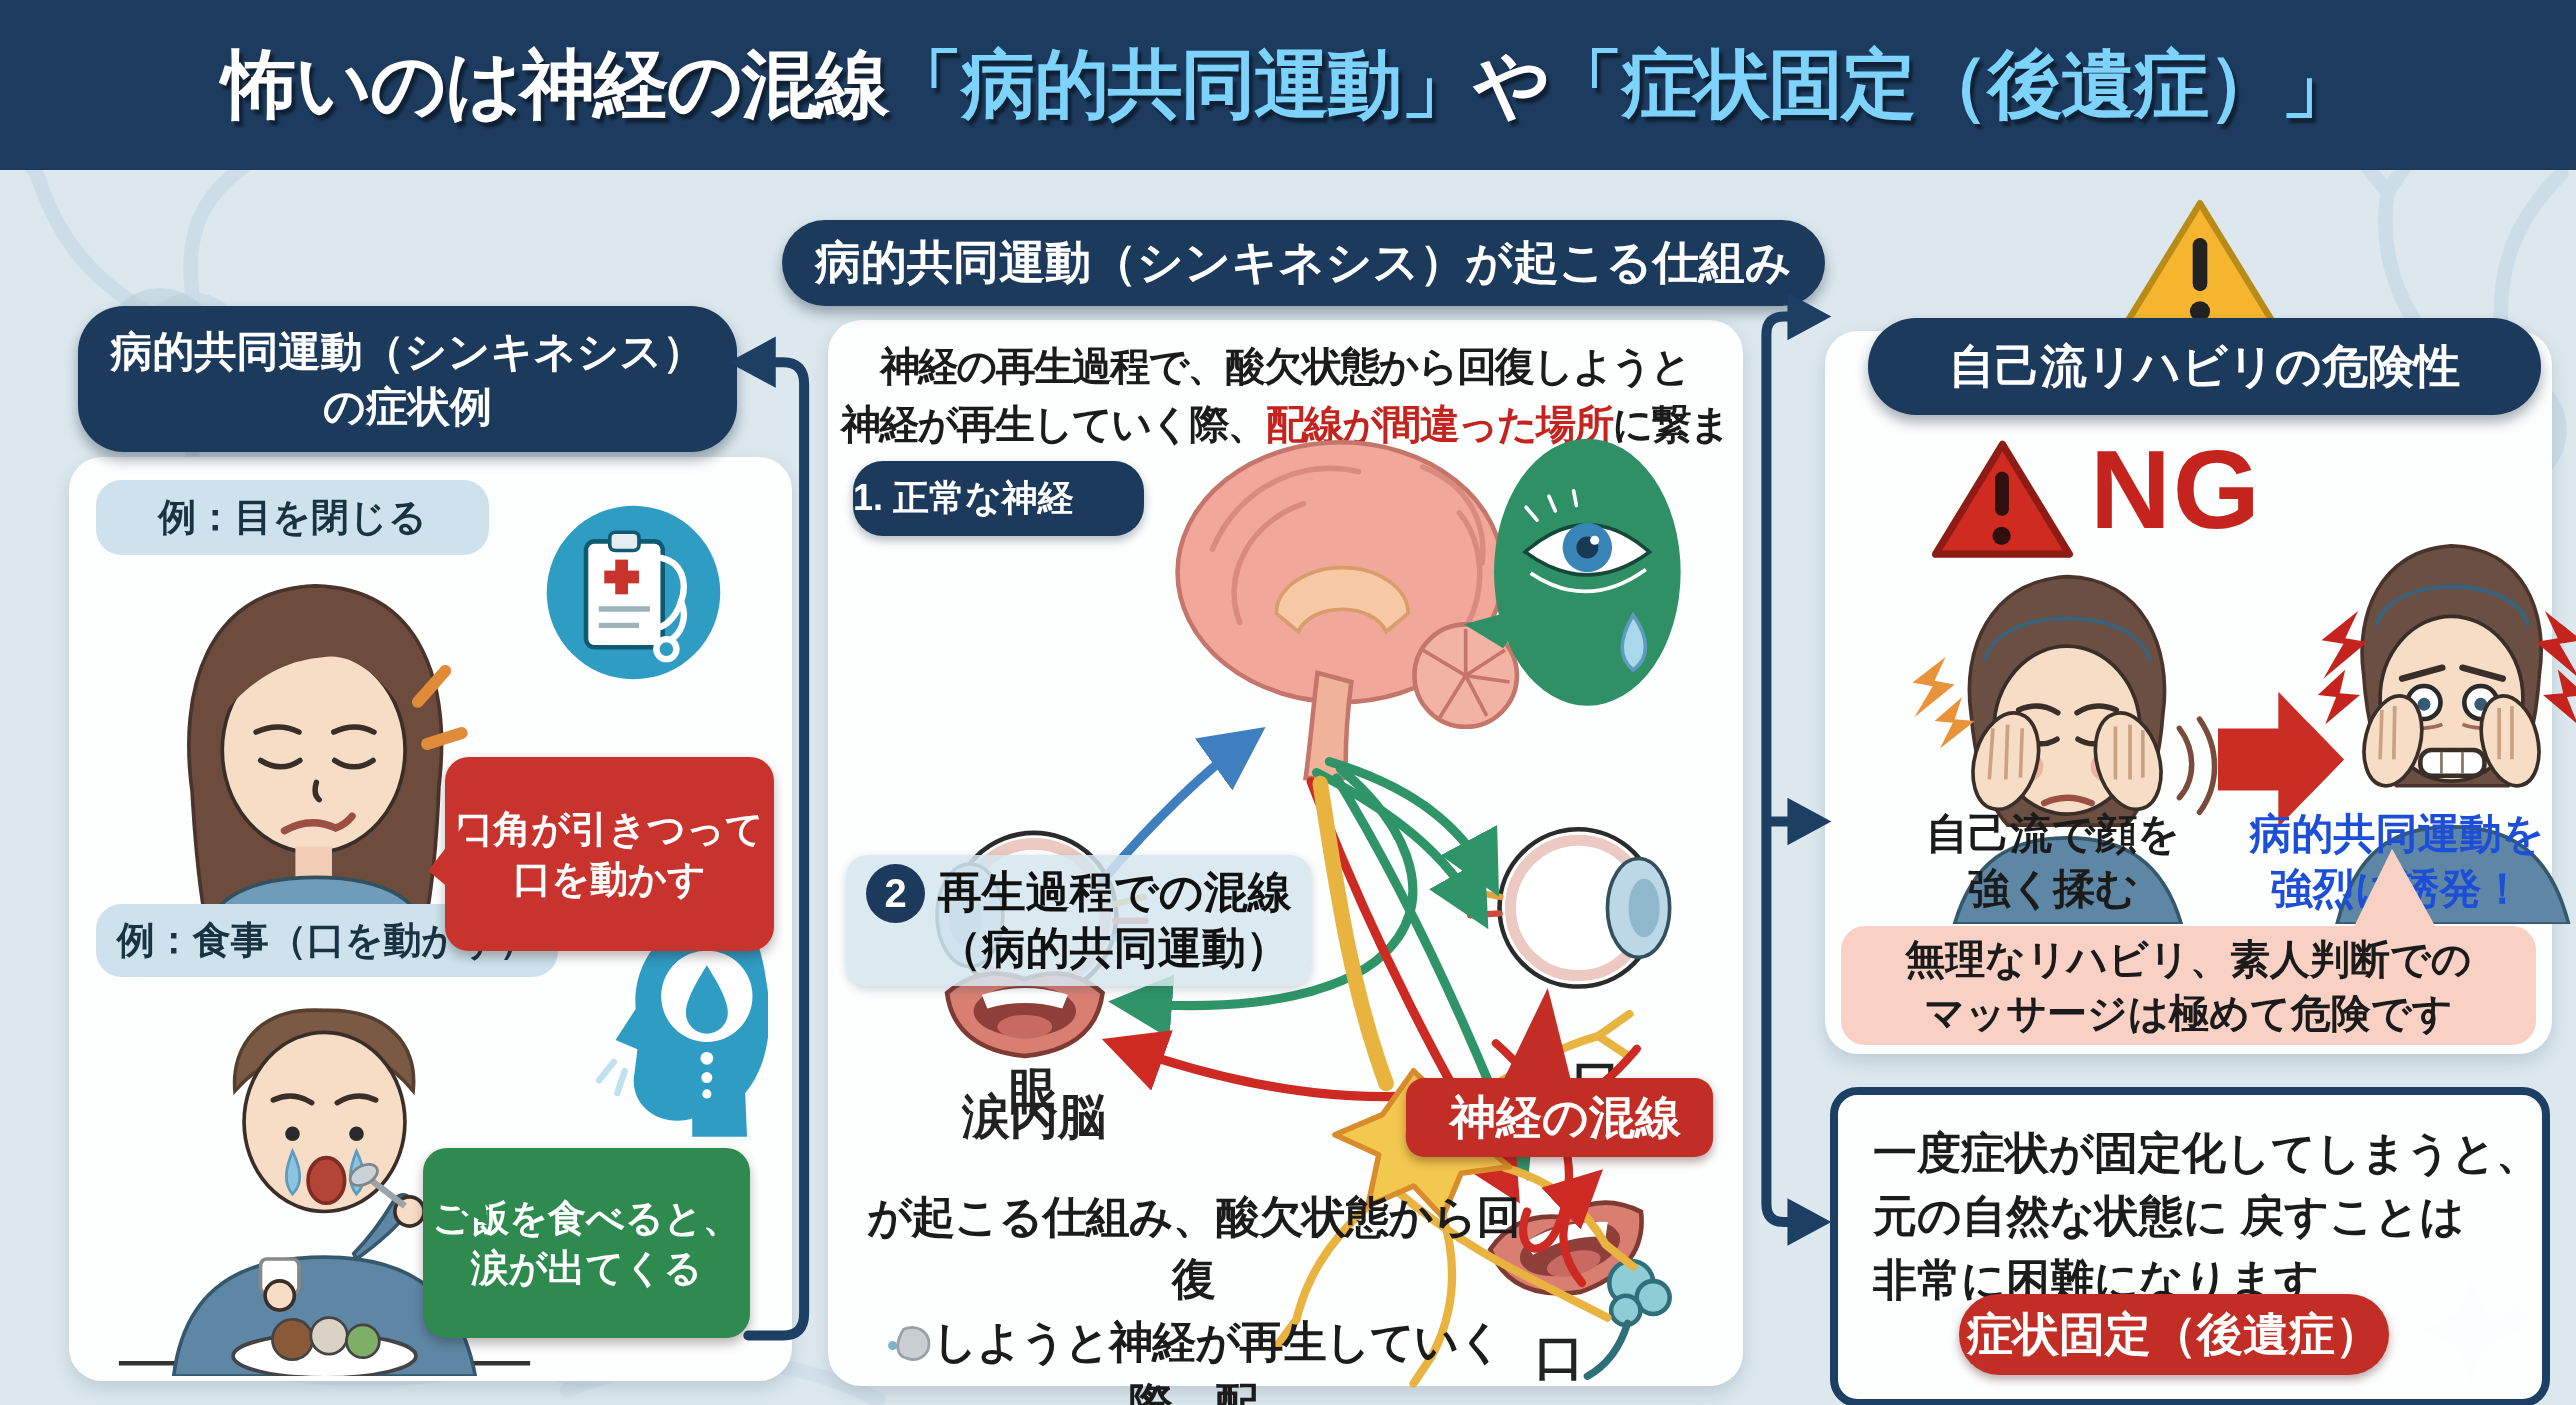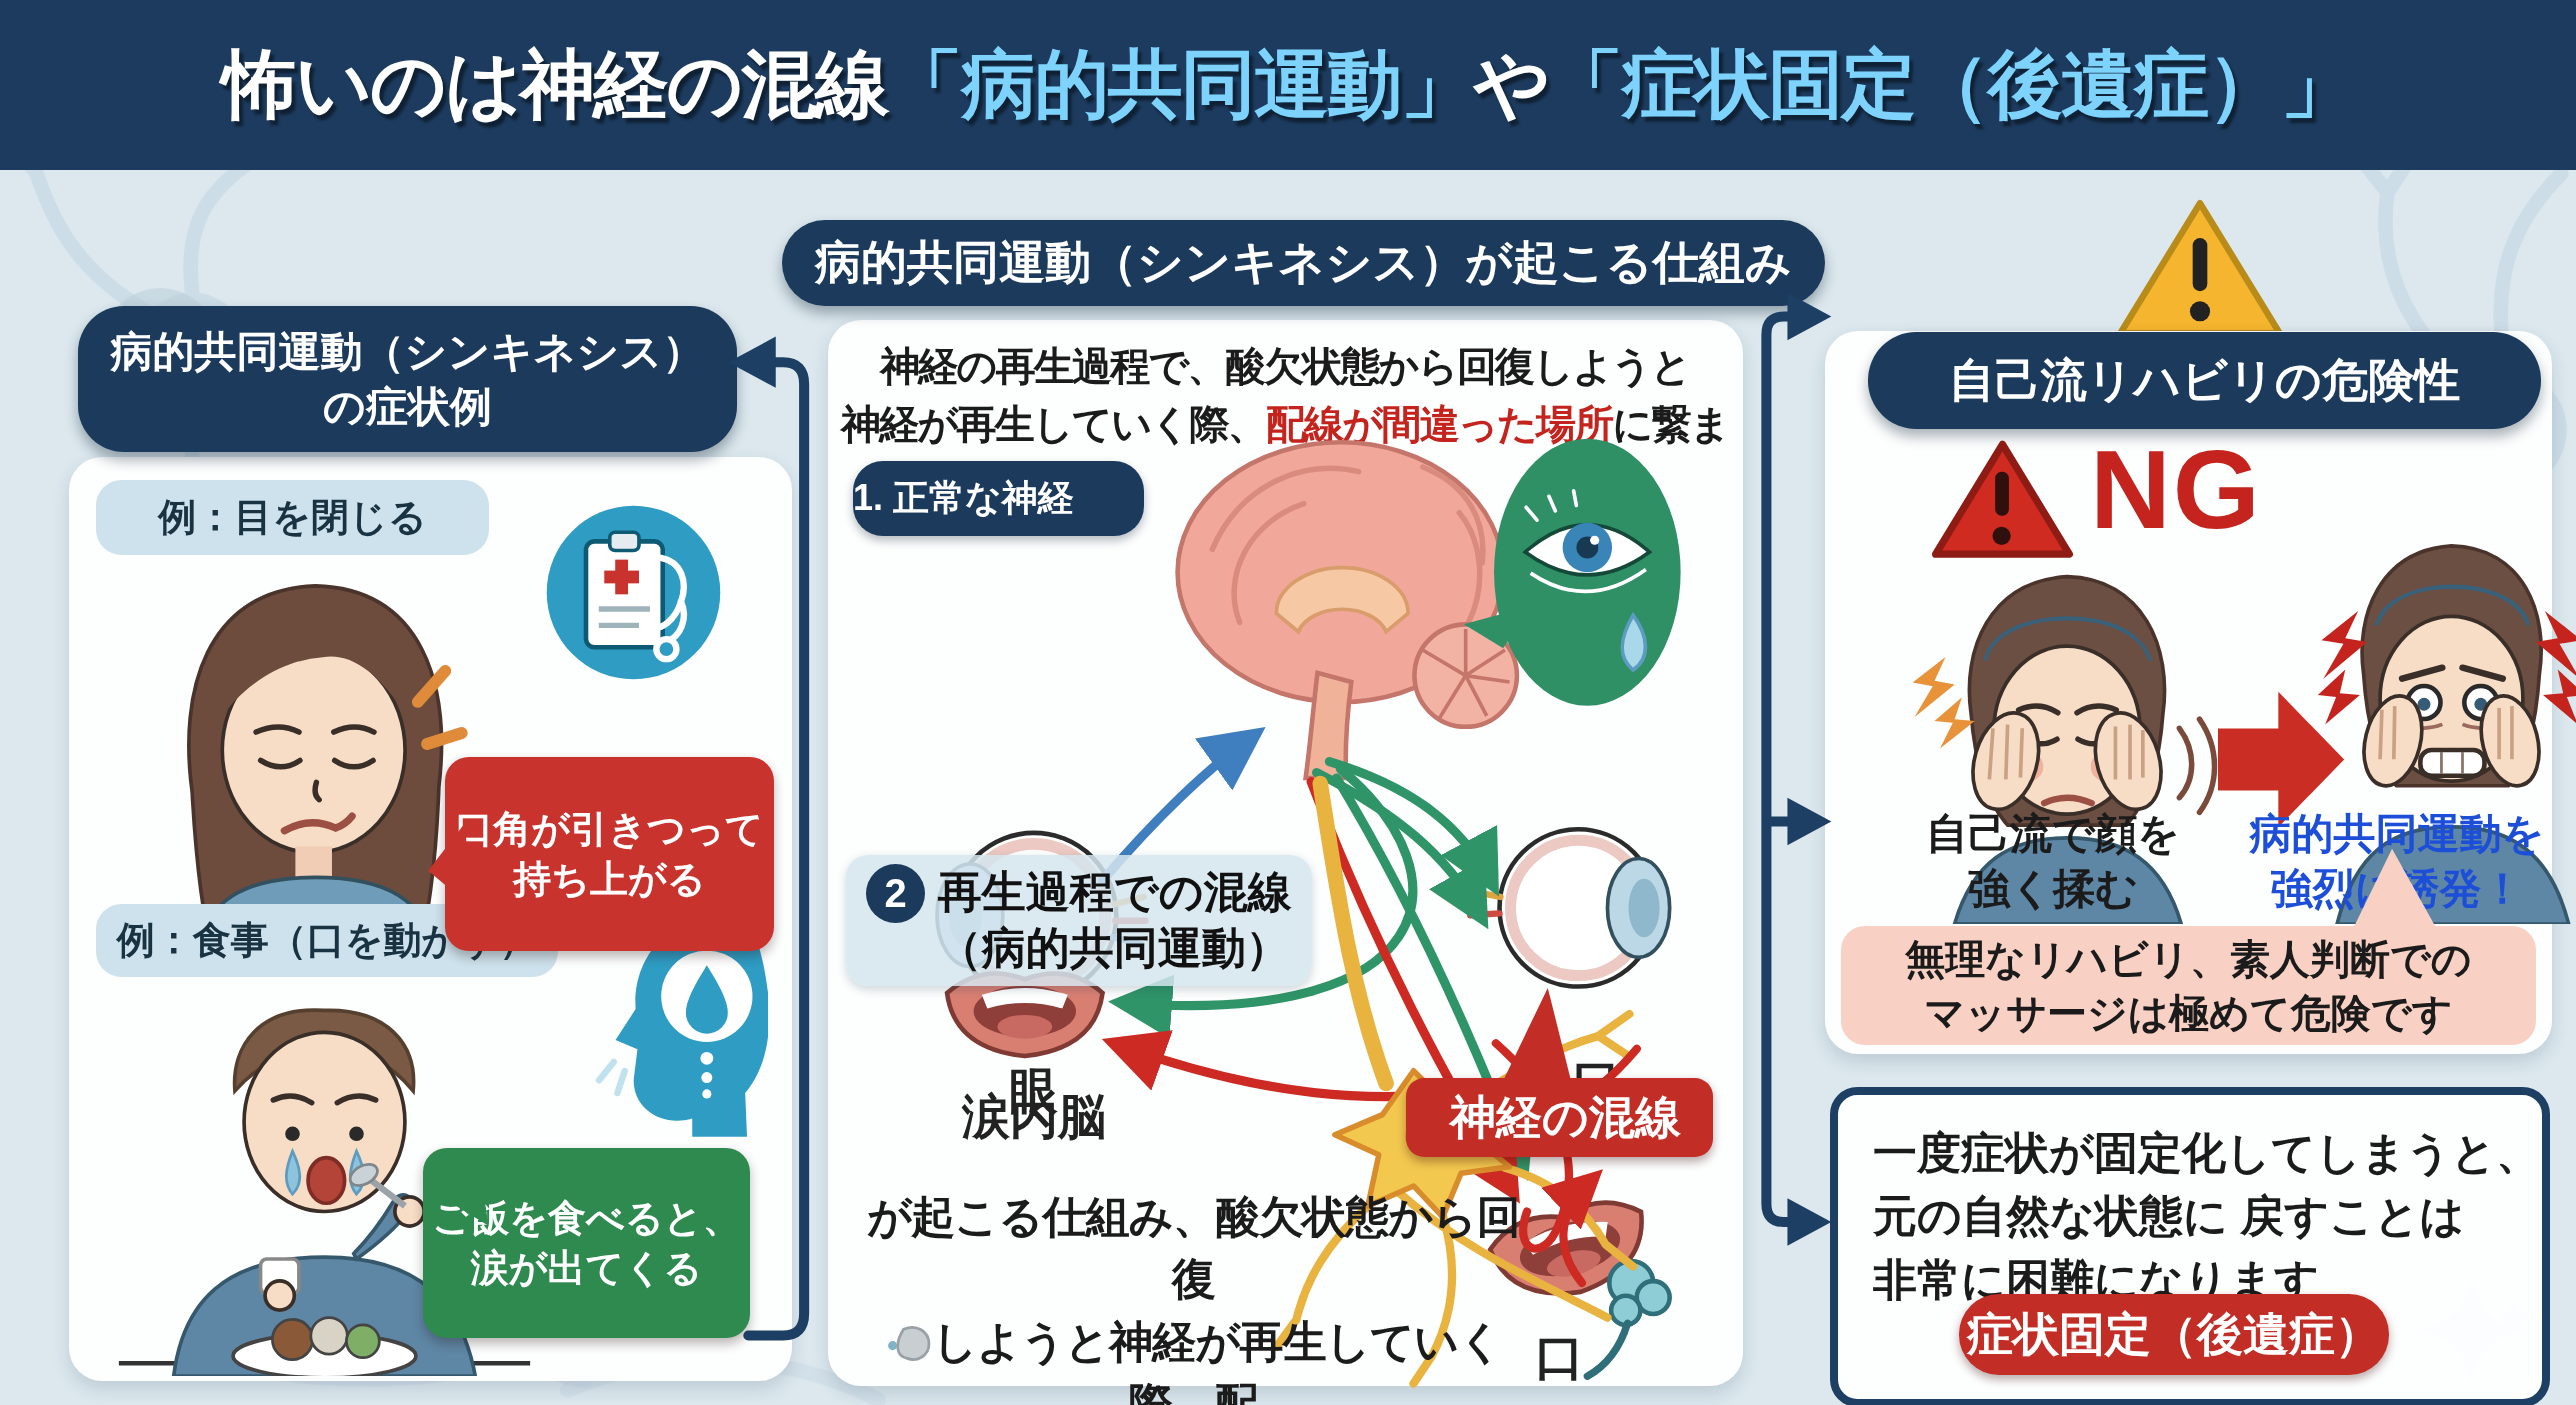--- a/index.html
+++ b/index.html
@@ -113,21 +113,21 @@
     <rect x="208" y="310" width="40" height="38" fill="#f0cdb4"></rect>
     <path d="M95 430 C 112 368, 152 344, 230 344 C 308 344, 350 368, 364 430 Z" fill="#6f9cb8" stroke="#33505e" stroke-width="4"></path>
     <g stroke="#e08b3a" stroke-width="13" stroke-linecap="round">
       <line x1="342" y1="152" x2="372" y2="118"></line>
       <line x1="352" y1="198" x2="390" y2="186"></line>
     </g>
   </svg>
 
   <div class="abs callout red-co" style="left:445px;top:757px;width:329px;height:194px;z-index:4;">
     <span>口角が引きつって</span>
-    <span>持ち上がる</span>
+    <span>口を動かす</span>
   </div>
 
   <div class="abs lb-pill" style="left:96px;top:904px;width:462px;height:73px;">
     <span>例：食事（口を動かす）</span>
   </div>
 
   <svg class="abs" style="left:590px;top:901px;" width="178" height="238" viewBox="0 0 195 260">
     <path d="M160 16 C 92 8, 46 58, 50 118 L 28 152 L 52 162 L 48 194 C 46 226, 78 248, 112 238 L 112 258 L 172 258 L 170 210 C 195 180, 199 140, 195 100 C 189 50, 178 22, 160 16 Z" fill="#2e9cc3"></path>
     <circle cx="128" cy="104" r="50" fill="#ffffff"></circle>
     <path d="M128 70 C 113 94, 105 110, 105 122 A 23 23 0 0 0 151 122 C 151 110, 143 94, 128 70 Z" fill="#2e9cc3"></path>
@@ -332,21 +332,21 @@
   </div>
 
   <svg class="abs" style="left:2113px;top:194px;" width="174" height="154" viewBox="0 0 190 168">
     <path d="M95 10 L 182 152 L 8 152 Z" fill="#f5b52e" stroke="#b98c1a" stroke-width="7" stroke-linejoin="round"></path>
     <rect x="87" y="48" width="16" height="58" rx="8" fill="#222222"></rect>
     <circle cx="95" cy="128" r="11" fill="#222222"></circle>
   </svg>
 
   <section class="abs card" style="left:1825px;top:331px;width:727px;height:723px;"></section>
 
-  <div class="abs navy-pill" style="left:1868px;top:318px;width:673px;height:97px;font-size:46px;border-radius:48px;margin-top:14px;">
+  <div class="abs navy-pill" style="left:1868px;top:318px;width:673px;height:97px;font-size:46px;border-radius:48px;">
     <span>自己流リハビリの危険性</span>
   </div>
 
   <svg class="abs" style="left:1930px;top:437px;" width="145" height="130" viewBox="0 0 158 142">
     <path d="M79 8 L 152 128 L 6 128 Z" fill="#cf2b20" stroke="#8e1b14" stroke-width="8" stroke-linejoin="round"></path>
     <rect x="71" y="38" width="15" height="48" rx="7" fill="#30100d"></rect>
     <circle cx="78" cy="108" r="10" fill="#30100d"></circle>
   </svg>
   <div class="abs ng-text" style="left:2090px;top:425px;">
     <span>NG</span>

